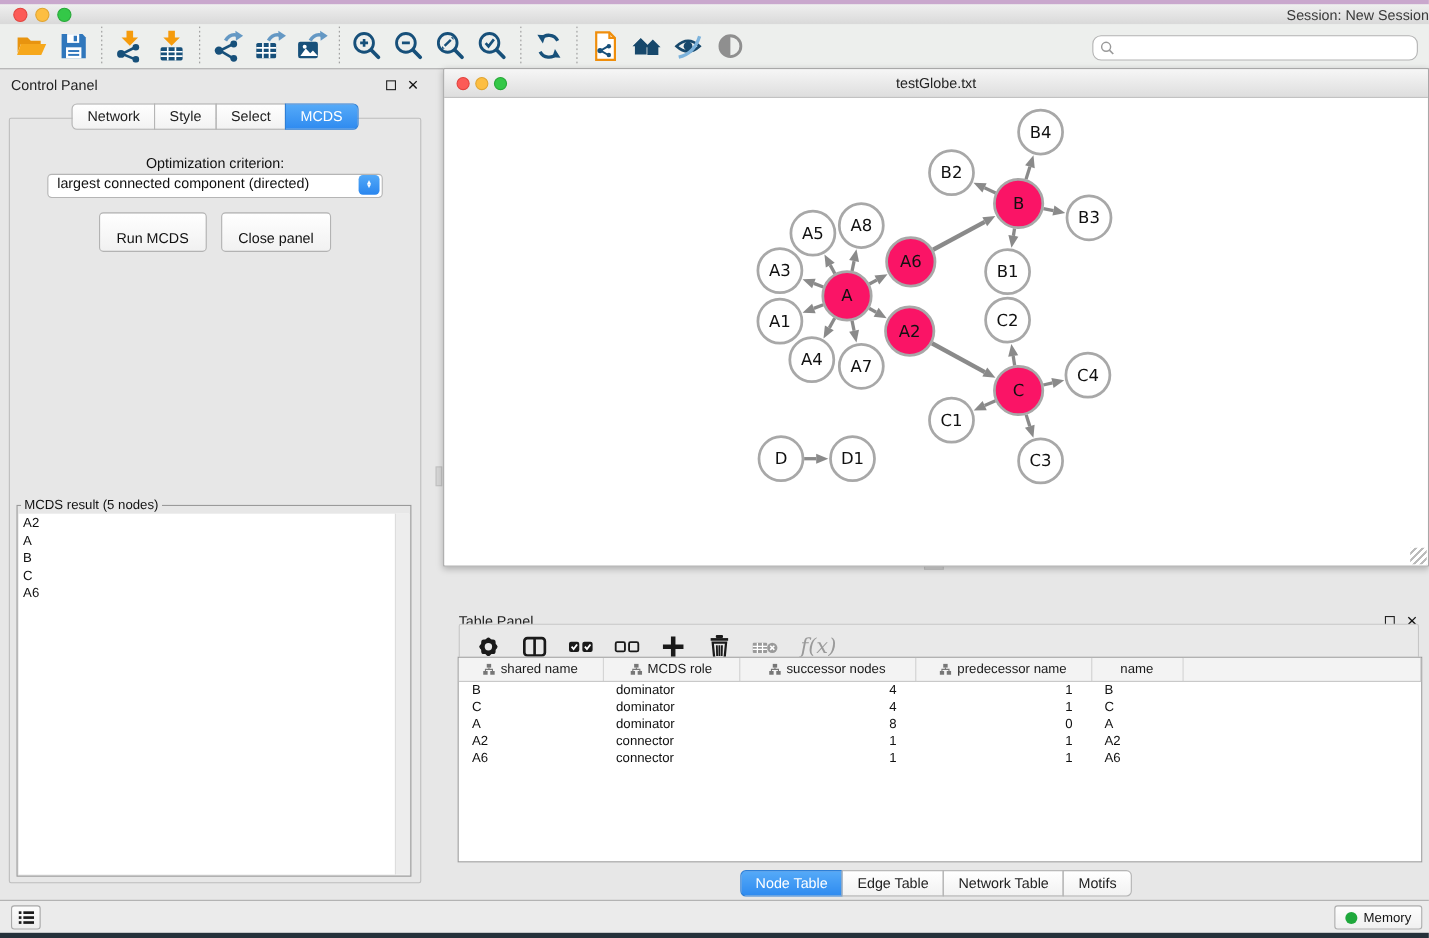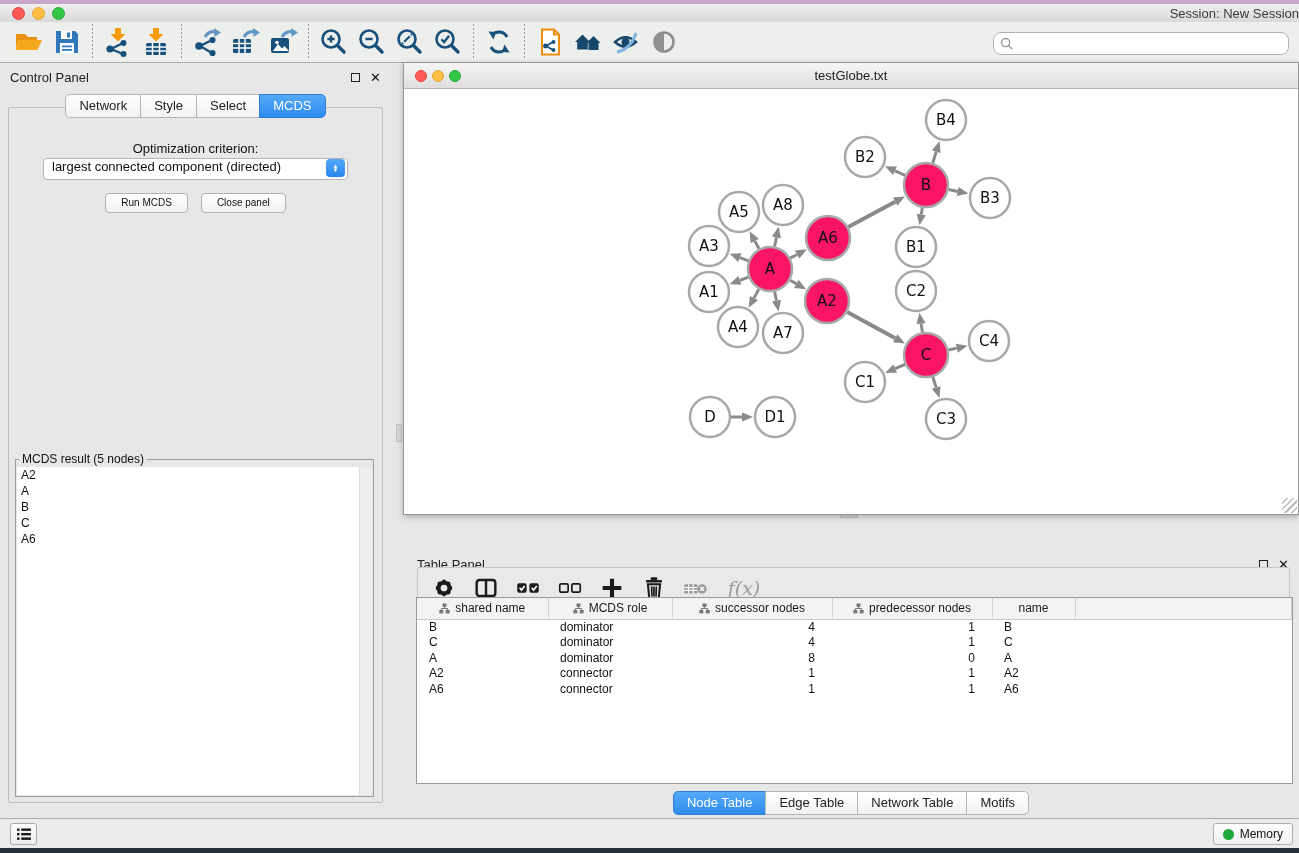--- a/index.html
+++ b/index.html
@@ -36,21 +36,21 @@
   .seg-tab { font-size:13px; color:#222; background:linear-gradient(#ffffff,#f2f2f2); border:1px solid #b5b5b5; padding:3px 13px 4px; margin-left:-1px; cursor:default; }
   .seg-tab:first-child { border-radius:5px 0 0 5px; margin-left:0; }
   .seg-tab:last-child { border-radius:0 5px 5px 0; }
   .seg-tab.sel { background:linear-gradient(#55aaf8,#2f8bf0); border-color:#2e7fd6; color:#fff; }
   #cp-content { position:absolute; left:8px; right:8px; top:44px; bottom:15px; border:1px solid #bdbdbd; background:#e7e7e7; border-radius:2px; }
   #opt-label { text-align:center; margin-top:33px; font-size:13px; color:#111; }
   #criterion-select { position:absolute; left:34px; right:34px; top:50px; height:22px; background:#fff; border:1px solid #b5b5b5; border-radius:4px; display:flex; align-items:flex-start; }
   #criterion-select .val { flex:1; font-size:13px; color:#111; padding-left:8px; white-space:nowrap; }
   #criterion-select .stepper { width:19px; height:18px; margin-right:2px; border-radius:4px; background:linear-gradient(#52a9f8,#2a86ef); display:flex; flex-direction:column; align-items:center; justify-content:center; color:#fff; font-size:6px; line-height:4.5px; }
   #cp-buttons { position:absolute; left:0; right:0; top:85px; display:flex; justify-content:center; gap:13px; }
-  .btn { font-size:10px; color:#111; background:linear-gradient(#ffffff,#f1f1f1); border:1px solid #b3b3b3; border-radius:4px; padding:3px 15px 4px; }
+  .btn { font-size:13px; color:#111; background:linear-gradient(#ffffff,#f1f1f1); border:1px solid #b3b3b3; border-radius:4px; padding:15px 15px 4px; }
   #result-box { position:absolute; left:6px; right:8px; top:344px; bottom:5px; border:1px solid #9a9a9a; }
   #result-box legend { font-size:12px; color:#111; margin-left:3px; padding:0 3px; }
   #result-list { position:absolute; left:1px; right:1px; top:1px; bottom:1px; background:#fff; overflow:hidden; }
   .result-item { font-size:12px; color:#111; line-height:16px; padding-left:4px; }
   #result-scroll { position:absolute; right:1px; top:1px; bottom:1px; width:13px; background:#ededed; border-left:1px solid #ddd; }
 
   
   #network-window { left:403px; top:62px; width:896px; height:453px; background:#fff; border:1px solid #979797; box-shadow:0 2px 6px rgba(0,0,0,.25); }
   #nw-titlebar { height:26px; background:linear-gradient(#f6f6f6,#dedede); border-bottom:1px solid #b5b5b5; display:flex; align-items:center; position:relative; }
   #nw-titlebar .lights { display:flex; margin-left:11px; }
@@ -611,21 +611,21 @@
             <th>
               <span class="hcell">
                 <svg width="11" height="11" viewBox="0 0 11 11">
                   <g fill="#777">
                     <rect x="3.5" y="0.5" width="4" height="3.4"></rect>
                     <rect x="0.3" y="7" width="4" height="3.4"></rect>
                     <rect x="6.7" y="7" width="4" height="3.4"></rect>
                   </g>
                   <path d="M5.5 3.9 v1.6 M2.3 7 v-1.5 h6.4 V7" stroke="#777" fill="none" stroke-width="1"></path>
                 </svg>
-                <span>predecessor nodes</span>
+                <span>predecessor name</span>
               </span>
             </th>
             <th>
               <span class="hcell">
                 <span>name</span>
               </span>
             </th>
             <th></th>
           </tr>
         </thead>

